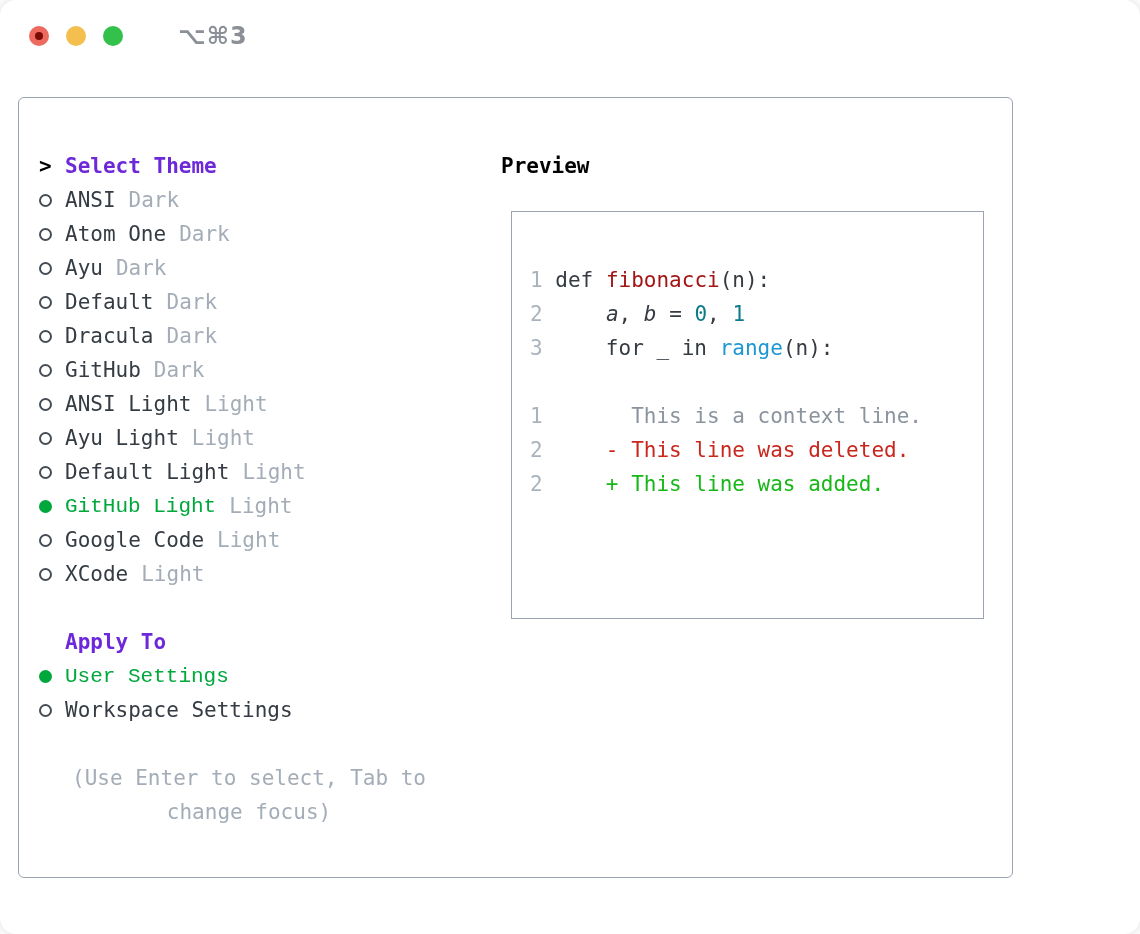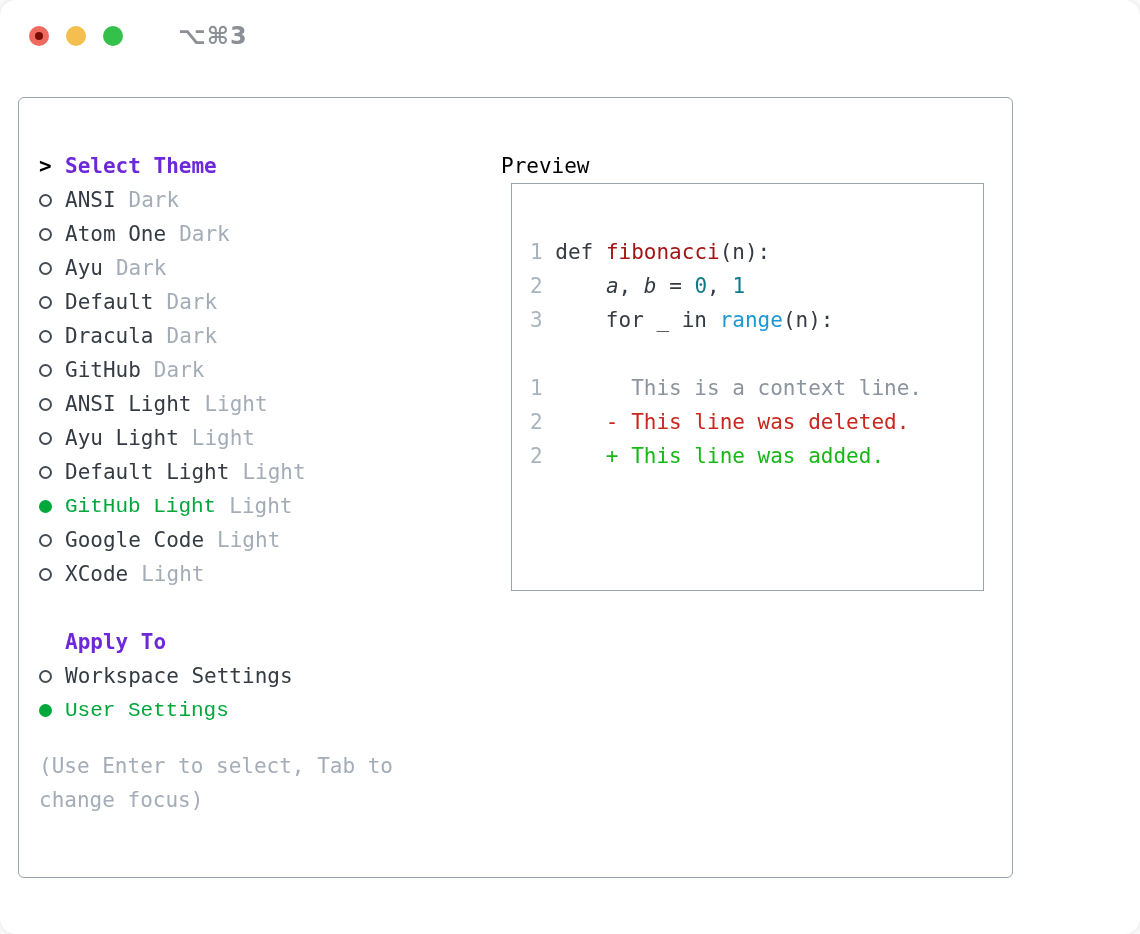--- a/index.html
+++ b/index.html
@@ -79,38 +79,39 @@
     border-radius: 50%;
     box-sizing: border-box;
     display: inline-block;
   }
   .bullet.on { border-color: var(--green); background: var(--green); }
   .name { color: var(--ink); }
   .name.sel { color: var(--green); font-family: Liberation Mono, monospace; }
   .muted { color: var(--muted); margin-left: 13px; }
   .spacer { height: 34px; }
   .hint {
-    margin-top: 22px;
+    margin-top: 34px;
     max-width: 420px;
     font-size: 21px;
     line-height: 34px;
     color: var(--muted);
+    text-align: center;
   }
   
   .preview-title {
     margin-left: 10px;
     height: 34px;
     display: flex; align-items: center;
     font-size: 21px;
-    font-weight: 400;
+    font-weight: 700;
     color: #000;
   }
   .preview-box {
     margin-left: 20px;
-    margin-top: 0;
+    margin-top: 28px;
     height: 408px;
     box-sizing: border-box;
     border: 1.5px solid var(--border);
     padding: 51px 0 0 18px;
     overflow: hidden;
   }
   .pline {
     height: 34px;
     line-height: 34px;
     font-size: 21px;
@@ -163,22 +164,22 @@
         </div>
 
       <div class="spacer"></div>
 
       <div class="row">
         <span class="cell"></span>
         <span class="title-text">Apply To</span>
       </div>
 
       <div id="apply-list">
+          <div class="row"><span class="cell"><span class="bullet on"></span></span><span class="name sel">User Settings</span></div>
           <div class="row"><span class="cell"><span class="bullet"></span></span><span class="name">Workspace Settings</span></div>
-          <div class="row"><span class="cell"><span class="bullet on"></span></span><span class="name sel">User Settings</span></div>
         </div>
 
       <div class="hint">(Use Enter to select, Tab to change focus)</div>
     </div>
 
     <div class="rightcol">
       <div class="preview-title">Preview</div>
       <div class="preview-box" id="preview-box">
           <div class="pline"><span class="ln">1 </span><span class="pl">def </span><span class="fn">fibonacci</span><span class="pl">(n):</span></div>
           <div class="pline"><span class="ln">2 </span><span class="pl">    </span><span class="vr">a</span><span class="pl">, </span><span class="vr">b</span><span class="pl"> = </span><span class="nm">0</span><span class="pl">, </span><span class="nm">1</span></div>

